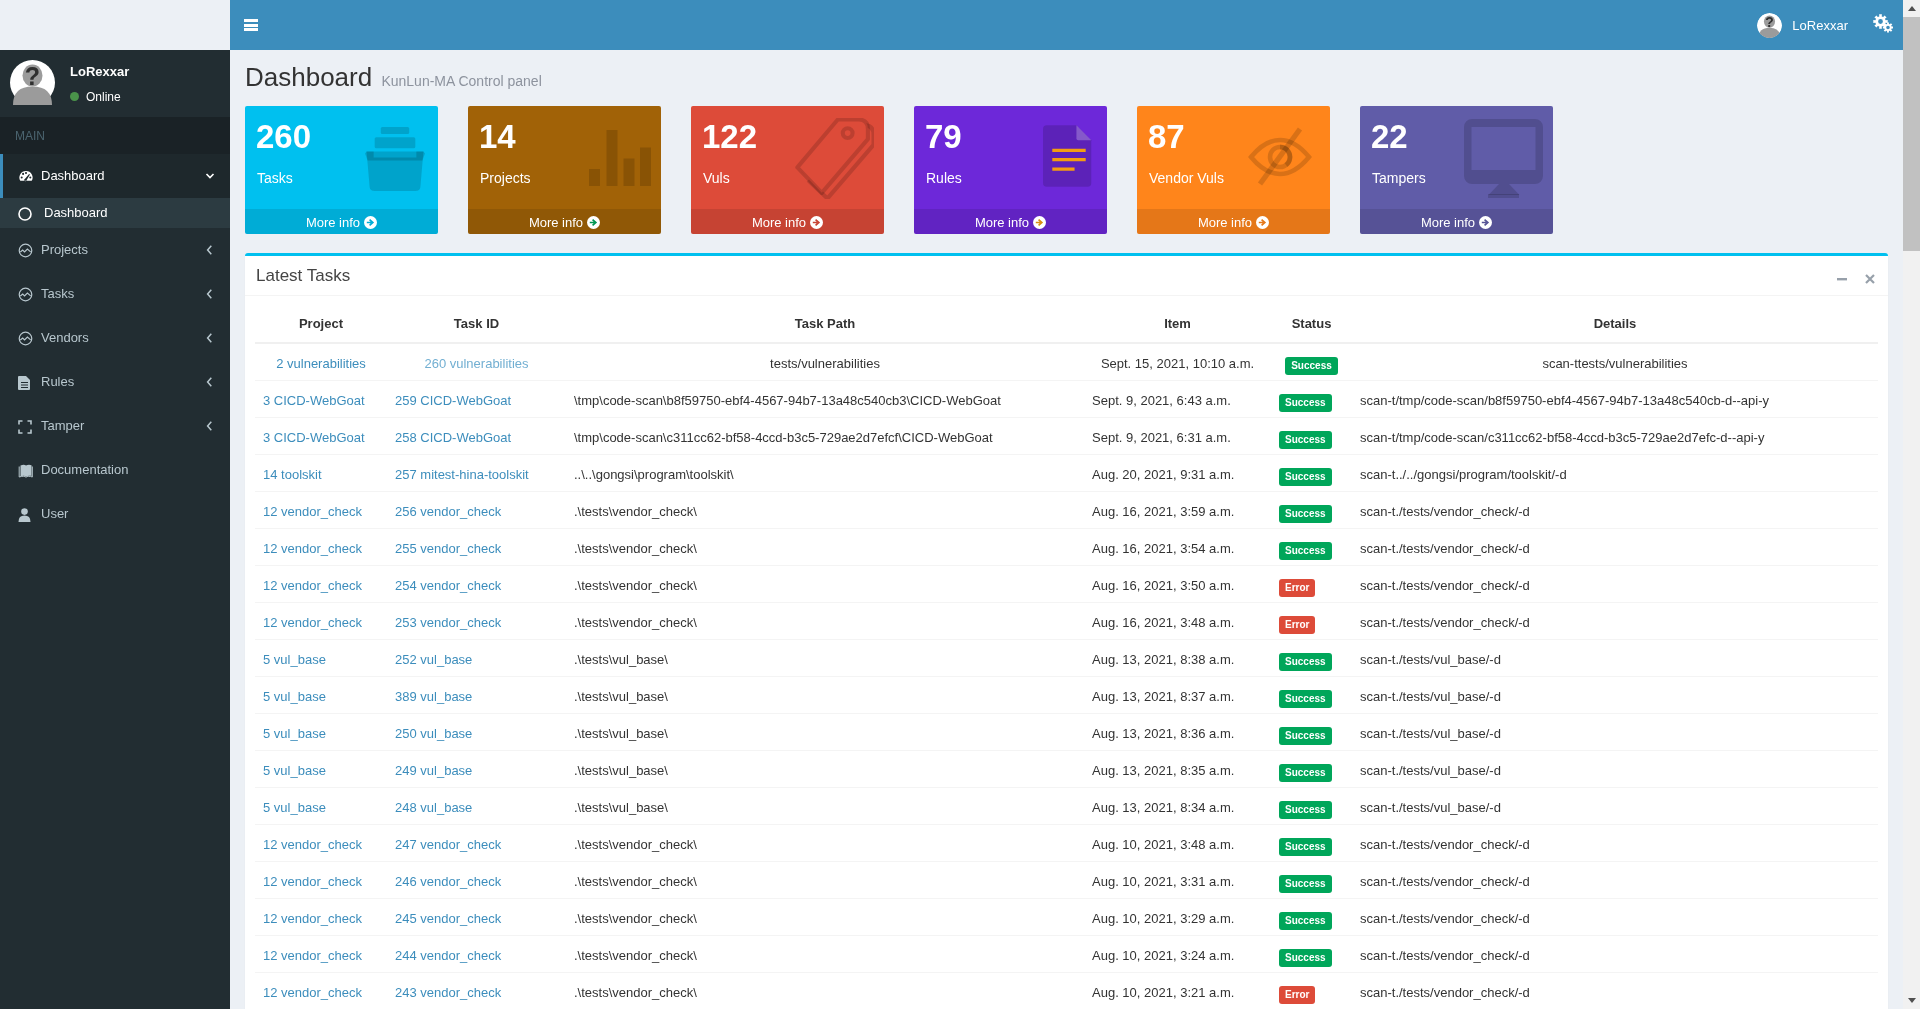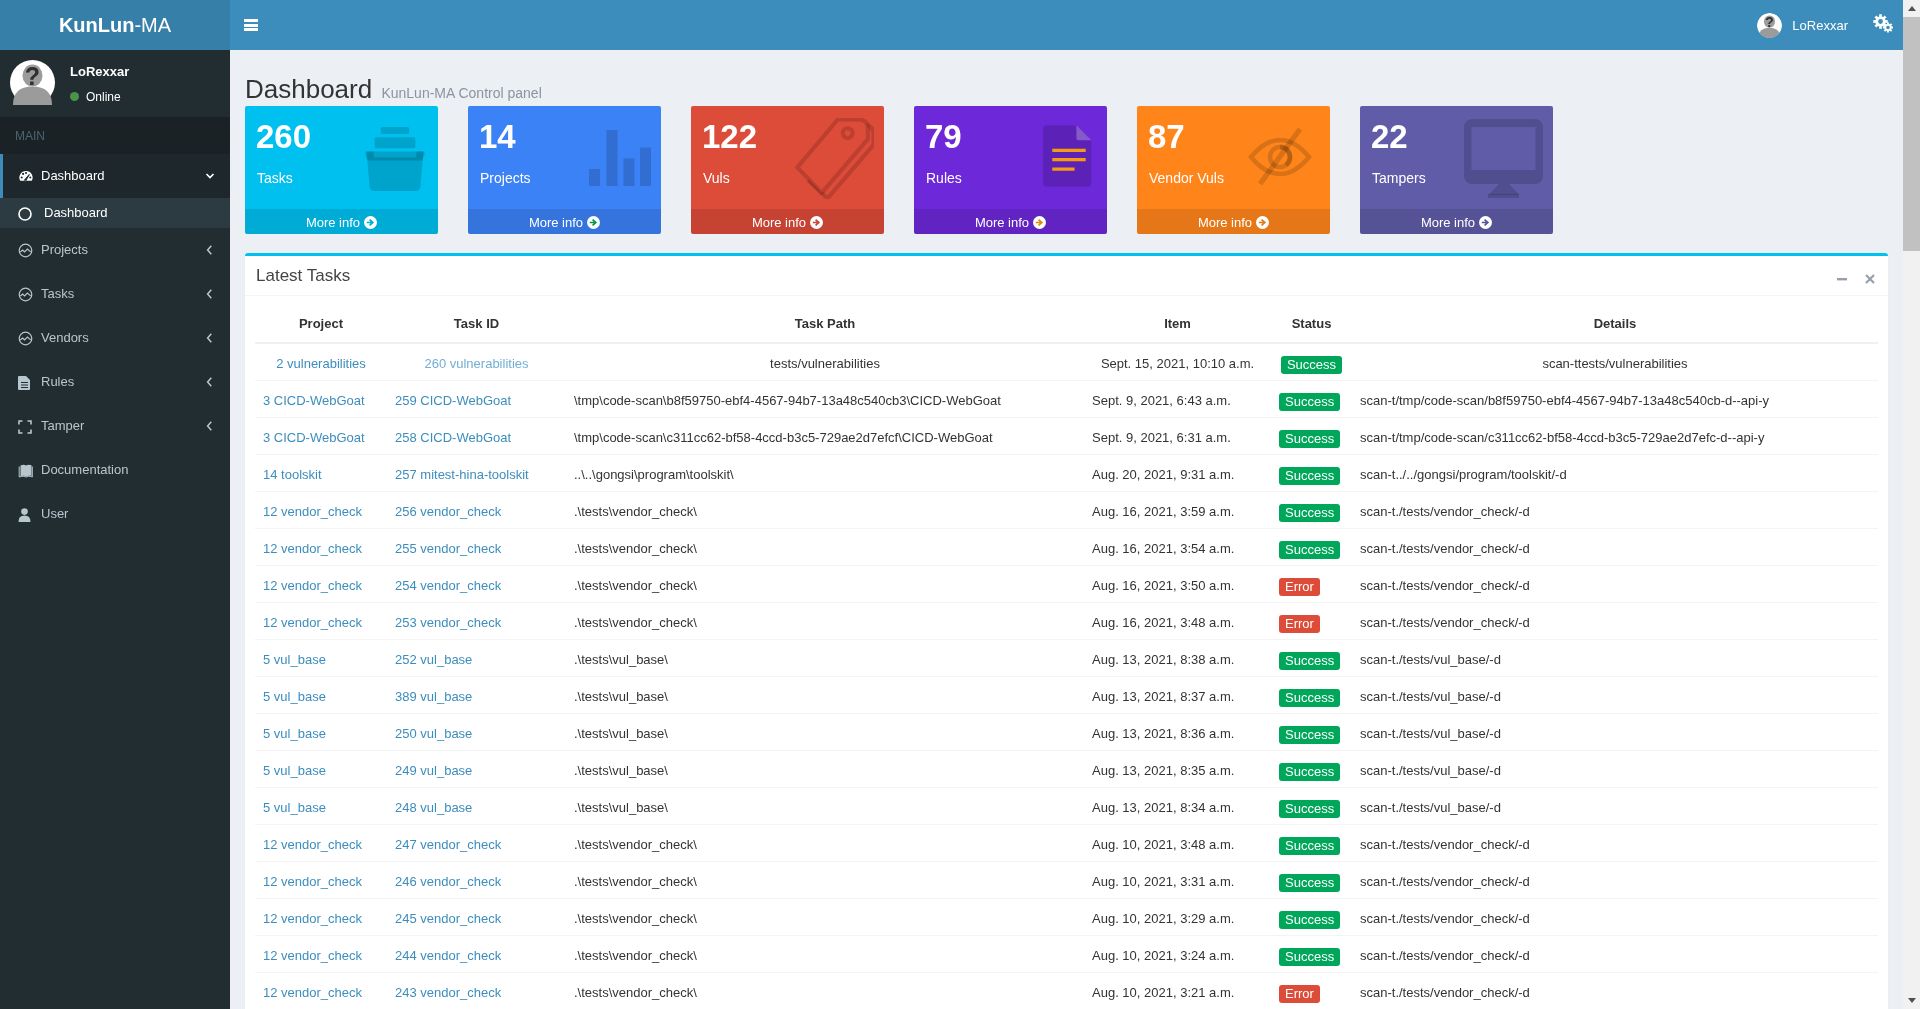--- a/index.html
+++ b/index.html
@@ -32,57 +32,56 @@
 .menu a.active { background:#1e282c; color:#fff; border-left-color:#3c8dbc; }
 .menu .sub { background:#2c3b41; }
 .menu .sub a { height:30px; line-height:29px; color:#fff; border-left:none; padding-left:18px; }
 .menu .sub .mi { width:17px; margin-right:9px; }
 .chev { position:absolute; right:15px; top:17px; }
 .chev svg { display:block; }
 .cicon svg, .box-tools svg, .cfoot svg { }
 
 
 .content { position:absolute; left:230px; top:50px; width:1673px; height:959px; }
-.page-h1 { position:absolute; left:15px; top:24px; font-size:26px; color:#333; font-weight:400; }
+.page-h1 { position:absolute; left:15px; top:12px; font-size:26px; color:#333; font-weight:400; }
 .page-h1 small { font-size:14px; color:#8d939e; font-weight:300; margin-left:2px; }
 .cards { position:absolute; left:15px; top:56px; width:1308px; display:flex; gap:30px; }
 .card { flex:1; height:128px; position:relative; border-radius:2px; color:#fff; overflow:hidden; }
 .card h3 { position:absolute; left:11px; top:14px; font-size:33px; font-weight:bold; line-height:1; }
 .card p { position:absolute; left:12px; top:64px; font-size:14px; line-height:16px; }
 .card .cicon { position:absolute; right:8px; top:21px; line-height:0; }
 .card .cfoot { position:absolute; left:0; right:0; bottom:0; height:25px; background:rgba(0,0,0,0.1); color:#fff; text-align:center; font-size:13px; line-height:28px; }
 .cfoot svg { vertical-align:-2px; margin-left:4px; }
-.c-aqua { background:#00c0ef; } .c-green { background:#3b82f6; } .c-red { background:#dd4b39; }
+.c-aqua { background:#00c0ef; } .c-green { background:#a16207; } .c-red { background:#dd4b39; }
 .c-yellow { background:#6d28d9; } .c-orange { background:#ff851b; } .c-purple { background:#605ca8; }
 
 
 .box { position:absolute; left:15px; top:203px; width:1643px; background:#fff; border-top:3px solid #00c0ef; border-radius:3px; box-shadow:0 1px 1px rgba(0,0,0,0.1); }
 .box-header { position:relative; height:40px; border-bottom:1px solid #f4f4f4; }
 .box-title { position:absolute; left:11px; top:10px; font-size:17px; color:#444; font-weight:400; }
 .box-tools { position:absolute; right:13px; top:16px; color:#97a0aa; }
 .box-body { padding:10px; }
 table { width:100%; border-collapse:collapse; table-layout:fixed; }
 th { text-align:center; font-size:13px; padding:8px; line-height:20px; border-bottom:2px solid #f0f0f0; color:#333; }
 td { font-size:13px; padding:10px 8px 6px; line-height:20px; border-top:1px solid #f4f4f4; color:#333; }
 tbody tr:first-child td { border-top:none;text-align:center; }
 td a { color:#3c8dbc; text-decoration:none; }
 td a.lt { color:#72afd2; }
-.label { display:inline-block; font-size:13px; font-weight:normal; color:#fff; padding:2px 6px 3px; border-radius:3px; line-height:13px; vertical-align:1px; position:relative; top:2px; }
+.label { display:inline-block; font-size:10px; font-weight:bold; color:#fff; padding:2px 6px 3px; border-radius:3px; line-height:13px; vertical-align:1px; position:relative; top:2px; }
 .lab-g { background:#00a65a; } .lab-r { background:#dd4b39; }
 
 
 .fsb { position:absolute; left:1903px; top:0; width:17px; height:1009px; background:#f1f1f1; z-index:50; }
 .fsb .up { position:absolute; top:6px; left:4.5px; width:0; height:0; border-left:4px solid transparent; border-right:4px solid transparent; border-bottom:5px solid #505050; }
 .fsb .dn { position:absolute; bottom:6px; left:4.5px; width:0; height:0; border-left:4px solid transparent; border-right:4px solid transparent; border-top:5px solid #505050; }
 .fsb .thumb { position:absolute; top:17px; left:0; width:17px; height:234px; background:#c1c1c1; }
 </style>
 </head>
 <body>
 <div class="wrap">
-  <div class="logo"><b>KunLun</b>-MA</div>
   <div class="navbar">
     <div class="burger">
         <div></div>
         <div></div>
         <div></div>
       </div>
     <div class="nav-right">
       <div class="nav-user-img">
         <svg width="25" height="25" viewBox="0 0 45 45">
           <circle cx="22.5" cy="22.5" r="22.5" fill="#ffffff"></circle>

